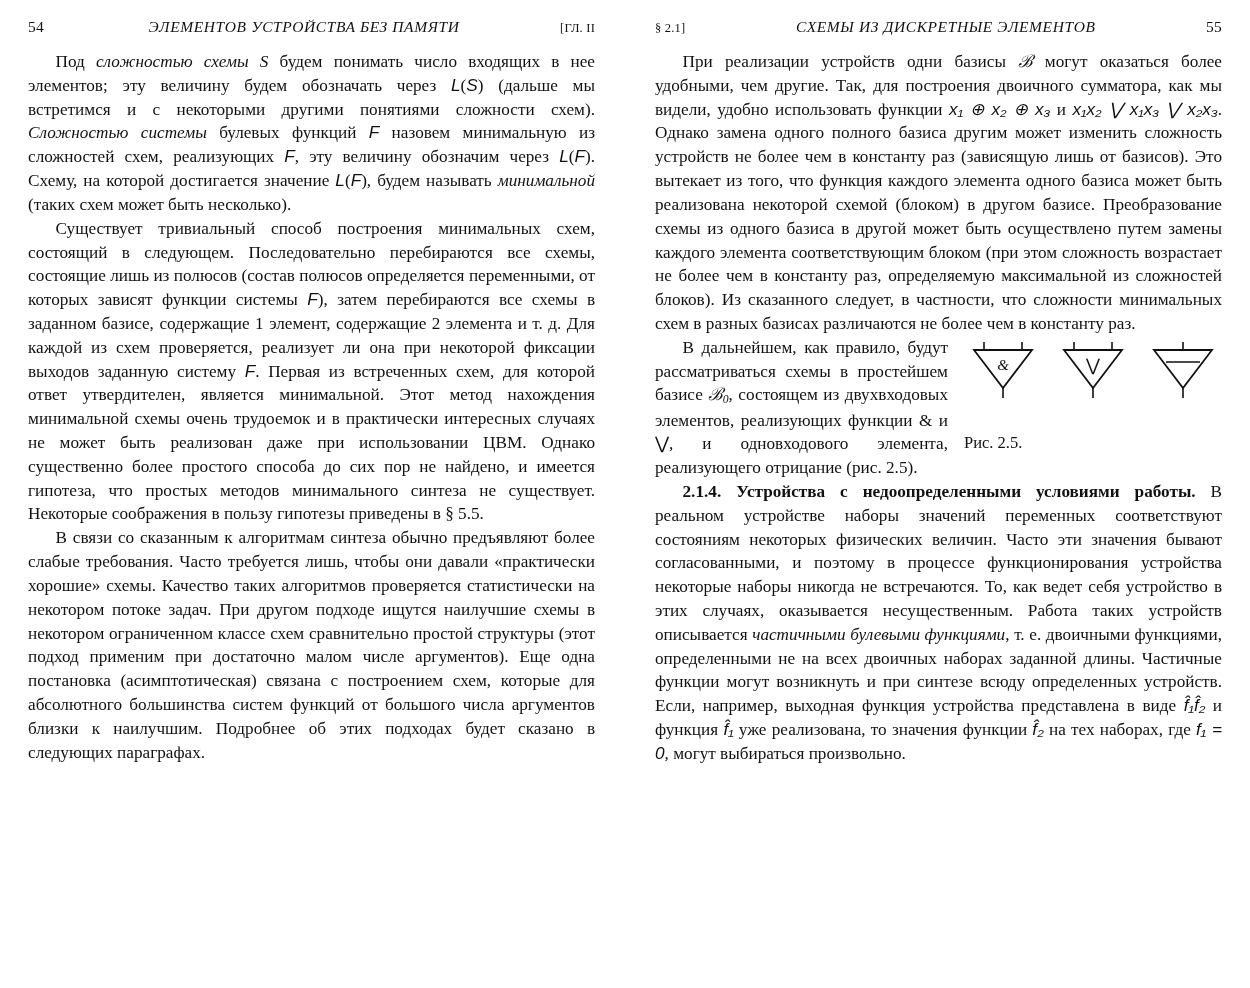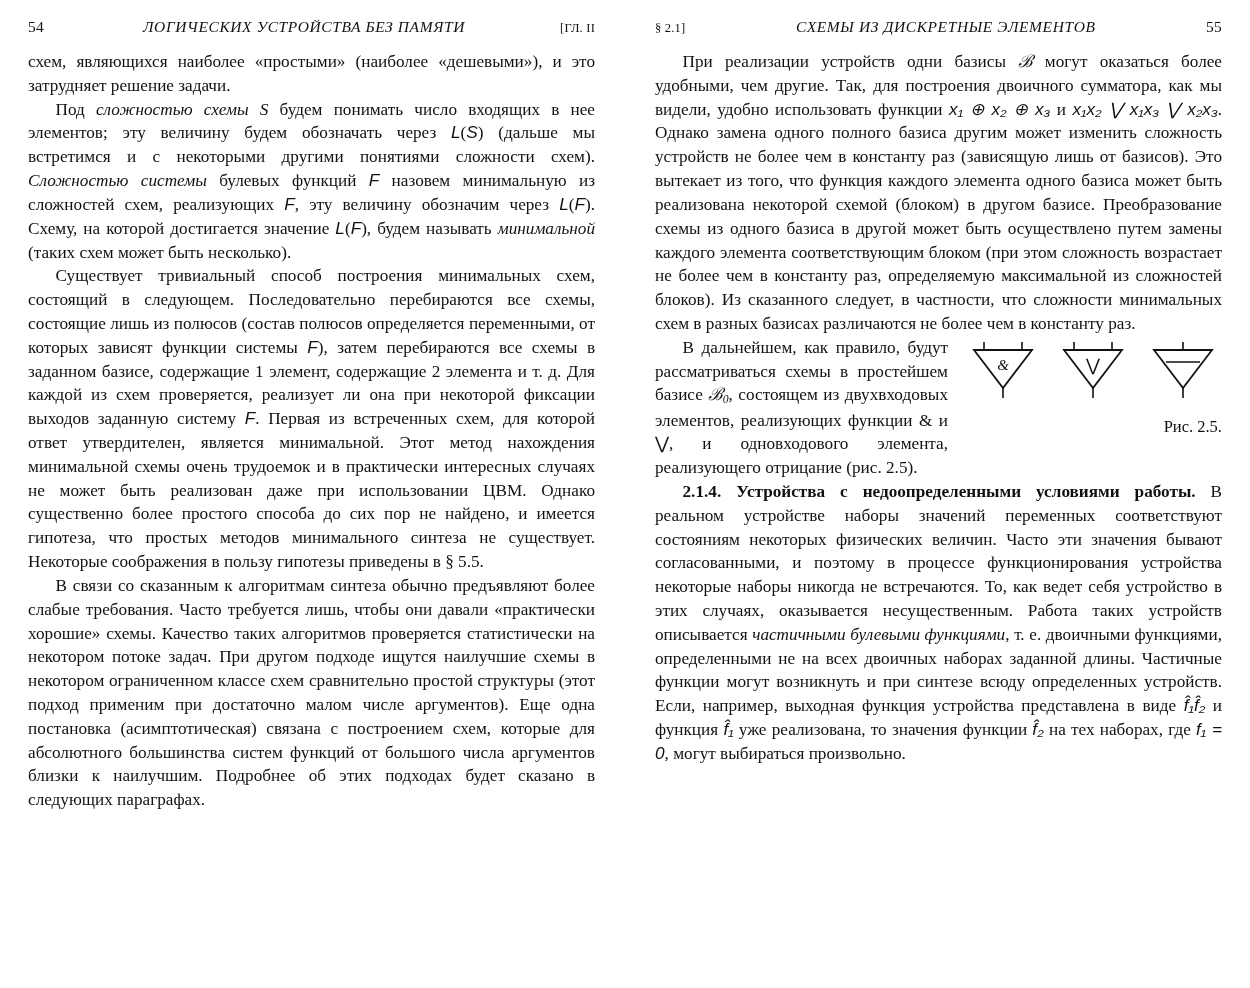--- a/index.html
+++ b/index.html
@@ -90,43 +90,42 @@
     margin: 6px 0 2px 16px;
     text-align: center;
   }
   .figure-gates {
     display: flex;
     justify-content: space-between;
     align-items: flex-start;
     padding: 0 6px;
   }
   .fig-caption {
-    margin-top: 18px;
+    margin-top: 34px;
     font-size: 16.5px;
-    text-align: right;
+    text-align: left;
     font-family: Liberation Serif, serif;
   }
   svg { display: block; }
 </style>
 </head>
 <body>
 
 <div class="page">
 
   <div class="column col-left">
 
     <div class="running-head rh-left">
       <span class="folio">54</span>
-      <span class="title">ЛОГИЧЕСКИХ УСТРОЙСТВА БЕЗ ПАМЯТИ</span>
+      <span class="title">ЭЛЕМЕНТОВ УСТРОЙСТВА БЕЗ ПАМЯТИ</span>
       <span class="marker">[ГЛ. II</span>
     </div>
 
     <div class="body-text">
 
-      <p class="noindent">схем, являющихся наиболее «простыми» (наиболее «дешевыми»), и это затрудняет решение задачи.</p>
 
       <p>Под <i>сложностью схемы S</i> будем понимать число входящих в нее элементов; эту величину будем обозначать через <span class="mathit">L</span>(<span class="mathit">S</span>) (дальше мы встретимся и с некоторыми другими понятиями сложности схем). <i>Сложностью системы</i> булевых функций <span class="mathit">F</span> назовем минимальную из сложностей схем, реализующих <span class="mathit">F</span>, эту величину обозначим через <span class="mathit">L</span>(<span class="mathit">F</span>). Схему, на которой достигается значение <span class="mathit">L</span>(<span class="mathit">F</span>), будем называть <i>минимальной</i> (таких схем может быть несколько).</p>
 
       <p>Существует тривиальный способ построения минимальных схем, состоящий в следующем. Последовательно перебираются все схемы, состоящие лишь из полюсов (состав полюсов определяется переменными, от которых зависят функции системы <span class="mathit">F</span>), затем перебираются все схемы в заданном базисе, содержащие 1 элемент, содержащие 2 элемента и т. д. Для каждой из схем проверяется, реализует ли она при некоторой фиксации выходов заданную систему <span class="mathit">F</span>. Первая из встреченных схем, для которой ответ утвердителен, является минимальной. Этот метод нахождения минимальной схемы очень трудоемок и в практически интересных случаях не может быть реализован даже при использовании ЦВМ. Однако существенно более простого способа до сих пор не найдено, и имеется гипотеза, что простых методов минимального синтеза не существует. Некоторые соображения в пользу гипотезы приведены в § 5.5.</p>
 
       <p>В связи со сказанным к алгоритмам синтеза обычно предъявляют более слабые требования. Часто требуется лишь, чтобы они давали «практически хорошие» схемы. Качество таких алгоритмов проверяется статистически на некотором потоке задач. При другом подходе ищутся наилучшие схемы в некотором ограниченном классе схем сравнительно простой структуры (этот подход применим при достаточно малом числе аргументов). Еще одна постановка (асимптотическая) связана с построением схем, которые для абсолютного большинства систем функций от большого числа аргументов близки к наилучшим. Подробнее об этих подходах будет сказано в следующих параграфах.</p>
 
     </div>
   </div>
 

